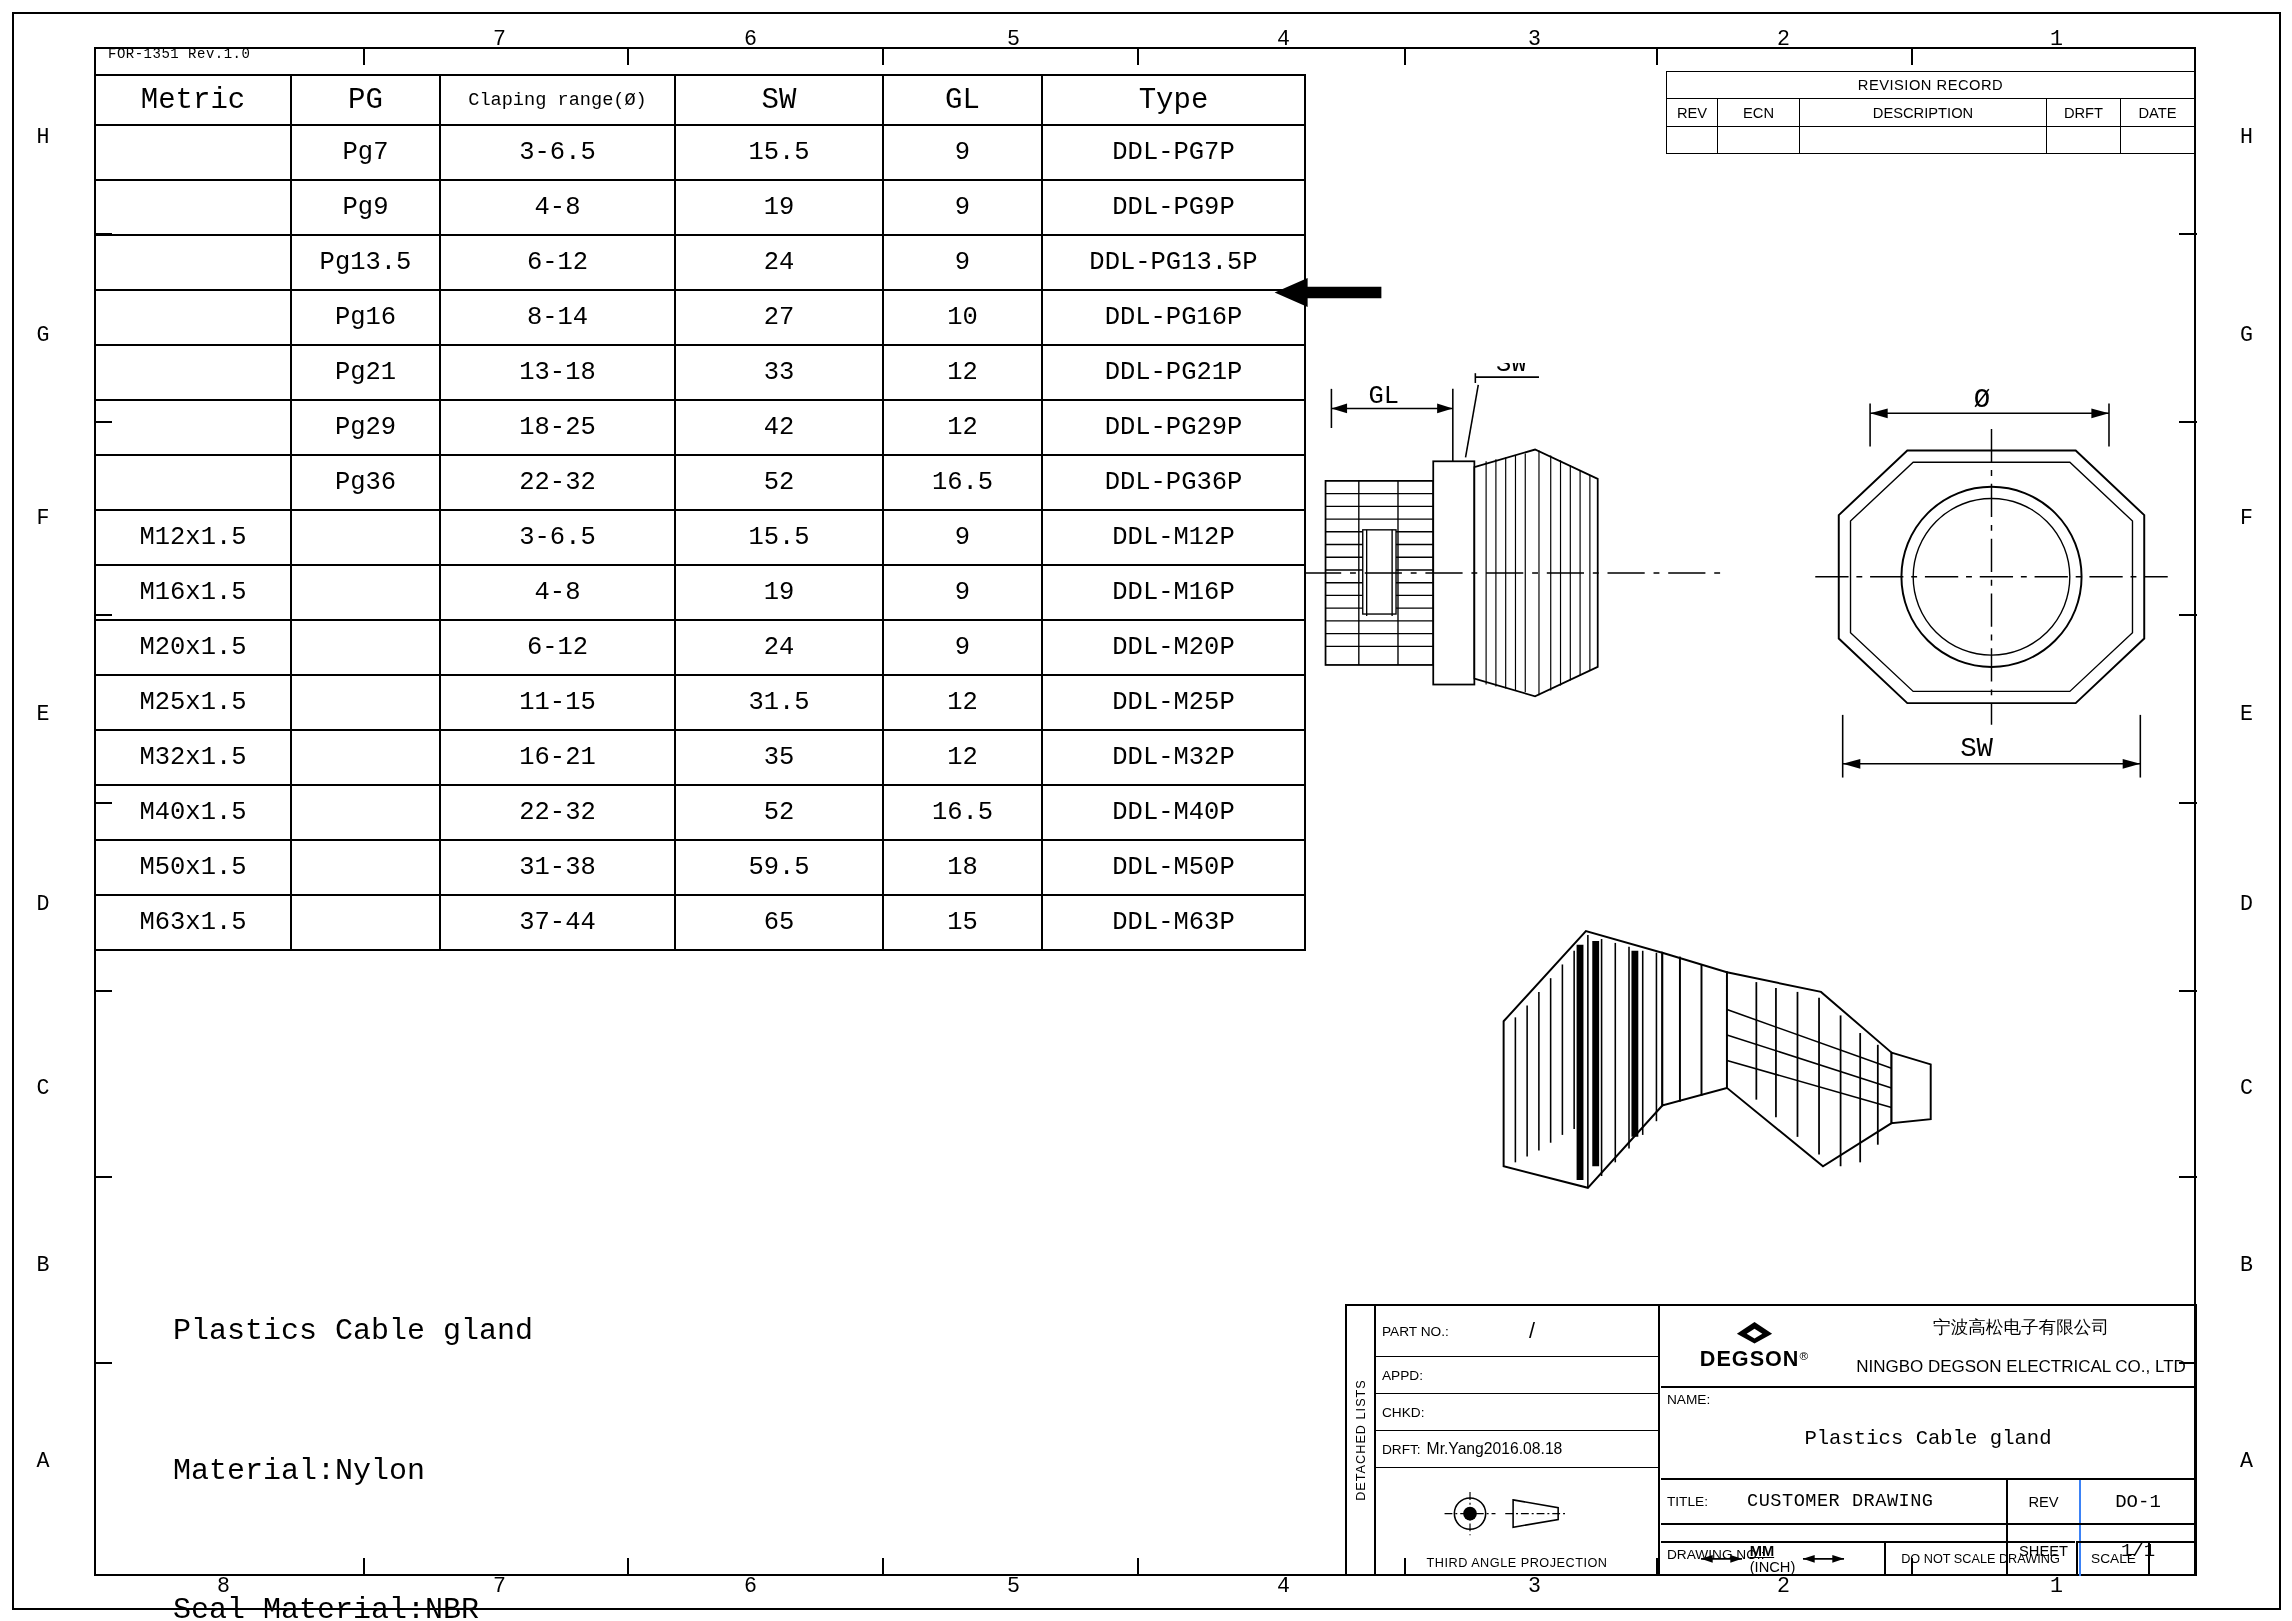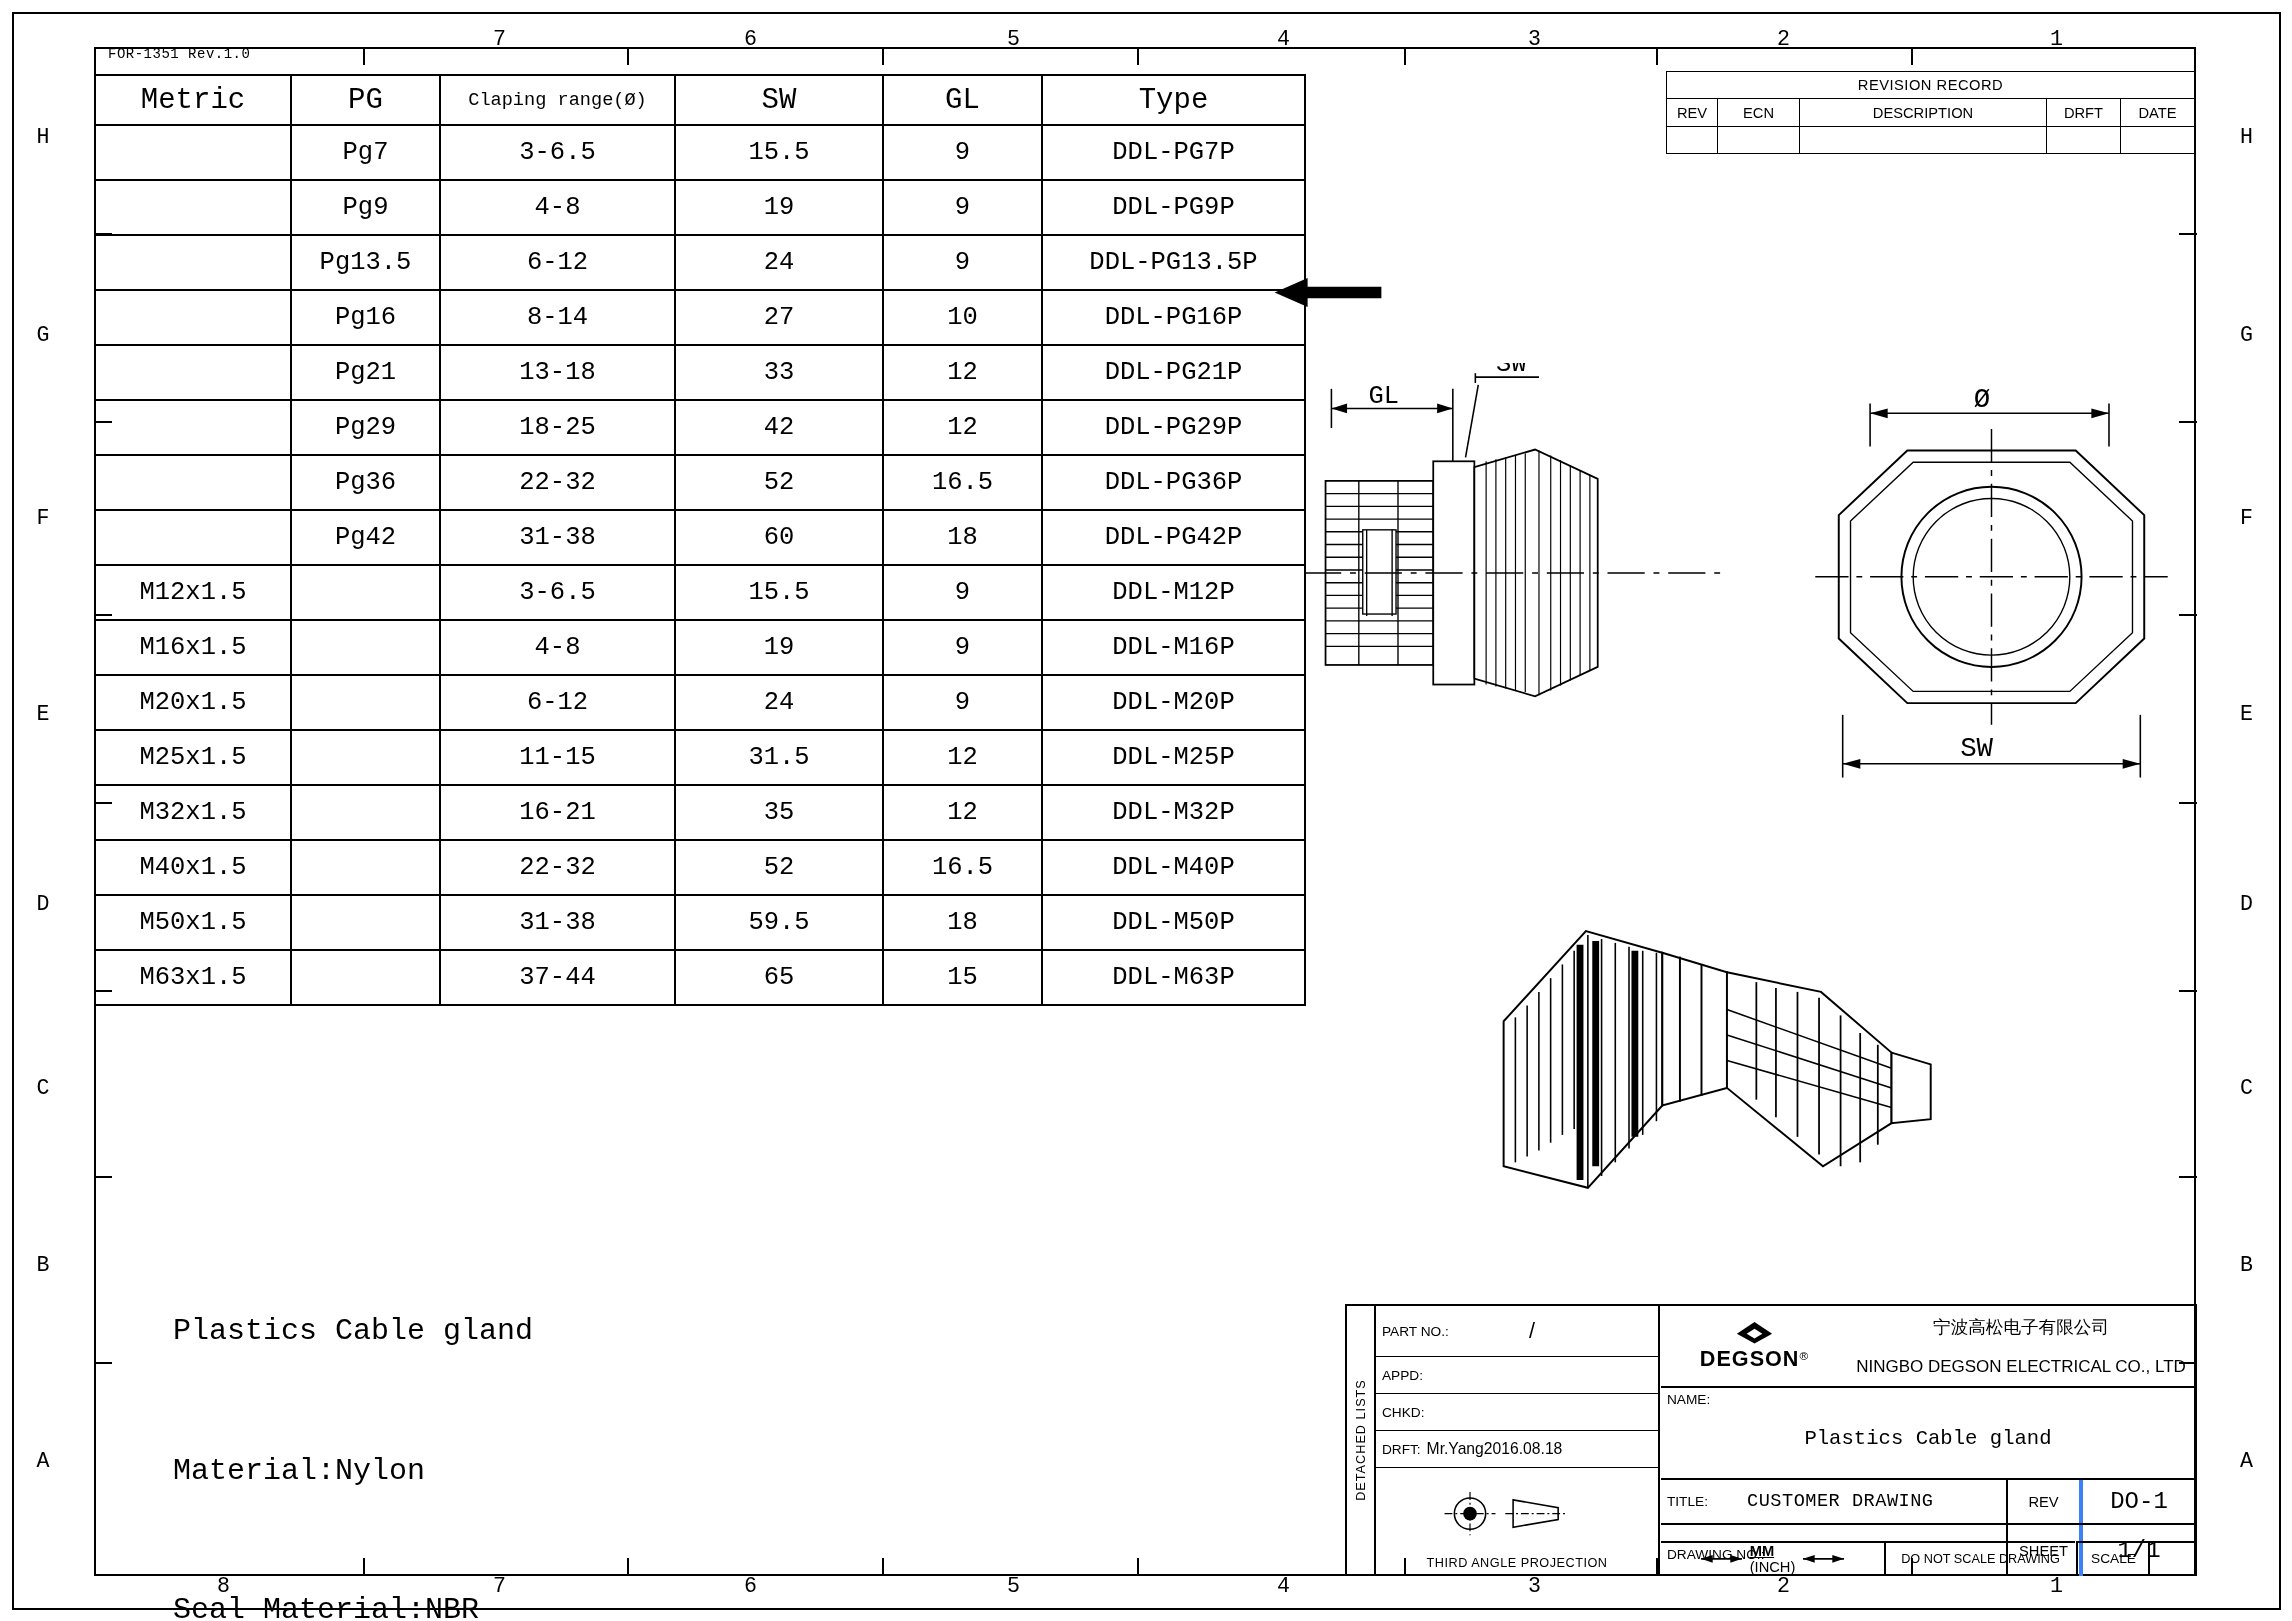--- a/index.html
+++ b/index.html
@@ -156,22 +156,22 @@
     position:absolute; left:86px; top:0; height:100%; display:flex; align-items:center;
     font-size:18.6px; font-family:"Liberation Mono", monospace; letter-spacing:0.5px;
   }
   .tb-titlerow .cellmid {
     position:absolute; right:116px; top:0; width:73px; height:100%;
     border-left:2px solid #000; display:flex; align-items:center; justify-content:center;
     font-size:14.7px;
   }
   .tb-titlerow .cellend {
     position:absolute; right:0; top:0; width:116px; height:100%;
-    border-left:4px solid #3b82f6; display:flex; align-items:center; justify-content:center;
-    font-size:24px; font-family:"Liberation Mono", monospace;
+    border-left:2px solid #3b82f6; display:flex; align-items:center; justify-content:center;
+    font-size:19px; font-family:"Liberation Mono", monospace;
   }
   .tb-drawrow { position:relative; height:51px; }
 
   .dwg {
     position:absolute;
   }
   svg { display:block; }
 </style>
 </head>
 <body>
@@ -310,28 +310,20 @@
       </tr>
       <tr>
         <td></td>
         <td>Pg36</td>
         <td>22-32</td>
         <td>52</td>
         <td>16.5</td>
         <td>DDL-PG36P</td>
       </tr>
       <tr>
-        <td></td>
-        <td>Pg42</td>
-        <td>31-38</td>
-        <td>60</td>
-        <td>18</td>
-        <td>DDL-PG42P</td>
-      </tr>
-      <tr>
         <td>M12x1.5</td>
         <td></td>
         <td>3-6.5</td>
         <td>15.5</td>
         <td>9</td>
         <td>DDL-M12P</td>
       </tr>
       <tr>
         <td>M16x1.5</td>
         <td></td>

